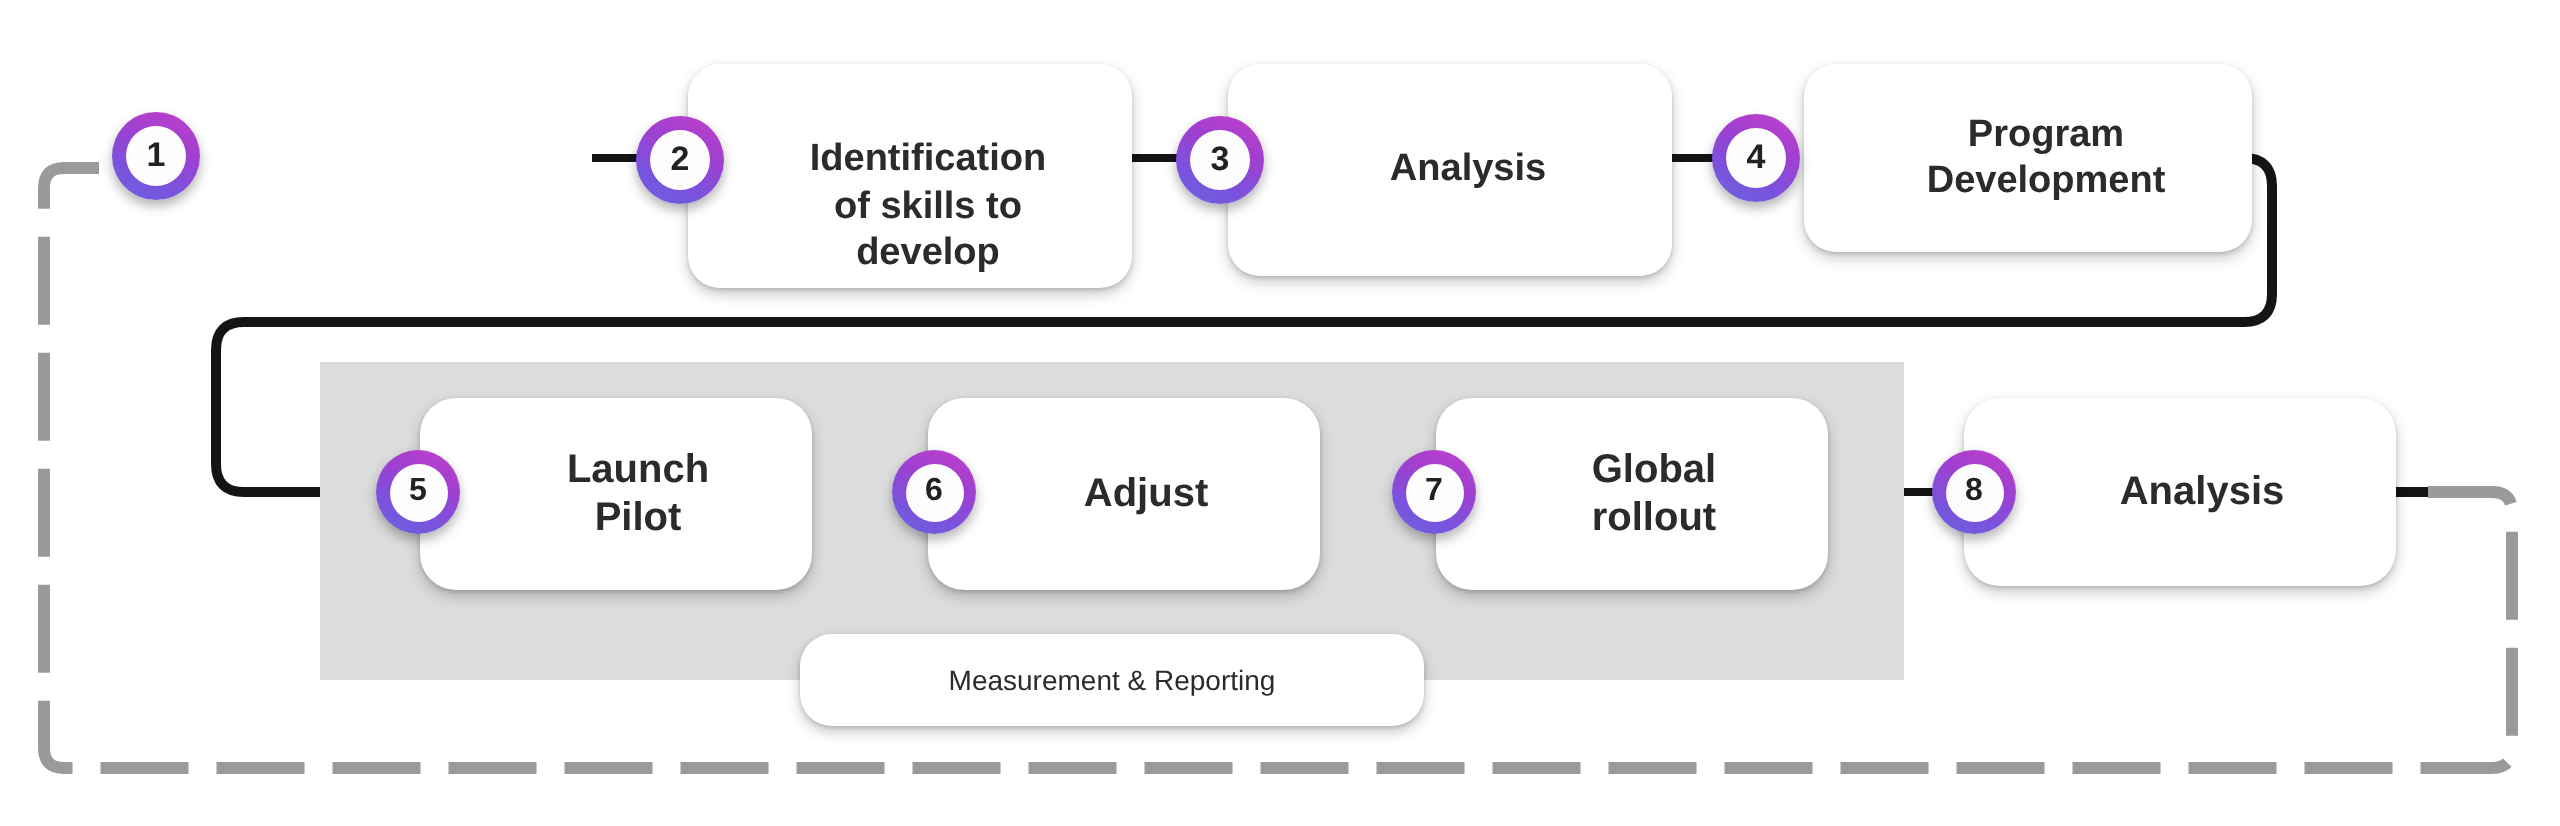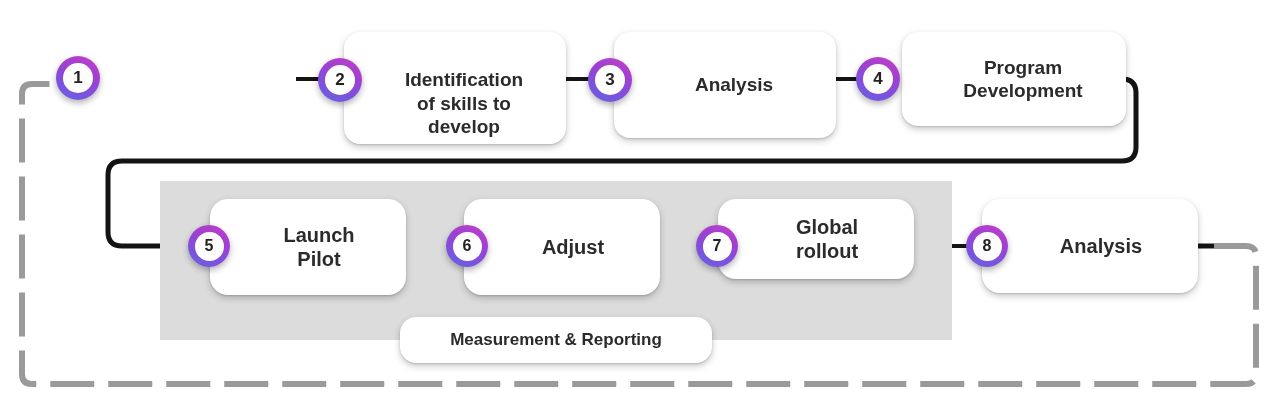--- a/index.html
+++ b/index.html
@@ -47,22 +47,22 @@
   .card .label { white-space: pre-line; }
   .pill {
     position: absolute;
     background: #ffffff;
     border-radius: 16px;
     box-shadow: 0 3px 7px rgba(0,0,0,0.22), 0 1px 2px rgba(0,0,0,0.14);
     display: flex;
     align-items: center;
     justify-content: center;
     color: #2b2b2b;
-    font-weight: bold;
-    font-size: 17px;
+    font-weight: normal;
+    font-size: 14px;
   }
   .badge {
     position: absolute;
     width: 44px; height: 44px;
     border-radius: 50%;
     background: linear-gradient(205deg, #c341c8 0%, #a13fd0 35%, #7a52dd 70%, #6b63e0 100%);
     display: flex;
     align-items: center;
     justify-content: center;
     box-shadow: 0 3px 6px rgba(0,0,0,0.30);
@@ -146,21 +146,21 @@
     <span class="inner">5</span>
   </div>
 
   <div class="card sub" style="left:464px; top:199px; width:196px; height:96px;">
     <span class="label">Adjust</span>
   </div>
   <div class="badge small" style="left:446px; top:225px;">
     <span class="inner">6</span>
   </div>
 
-  <div class="card sub" style="left:718px; top:199px; width:196px; height:80px;">
+  <div class="card sub" style="left:718px; top:199px; width:196px; height:96px;">
     <span class="label">Global
 rollout</span>
   </div>
   <div class="badge small" style="left:696px; top:225px;">
     <span class="inner">7</span>
   </div>
 
   <div class="card sub" style="left:982px; top:199px; width:216px; height:94px;align-items:center;">
     <span class="label">Analysis</span>
   </div>

